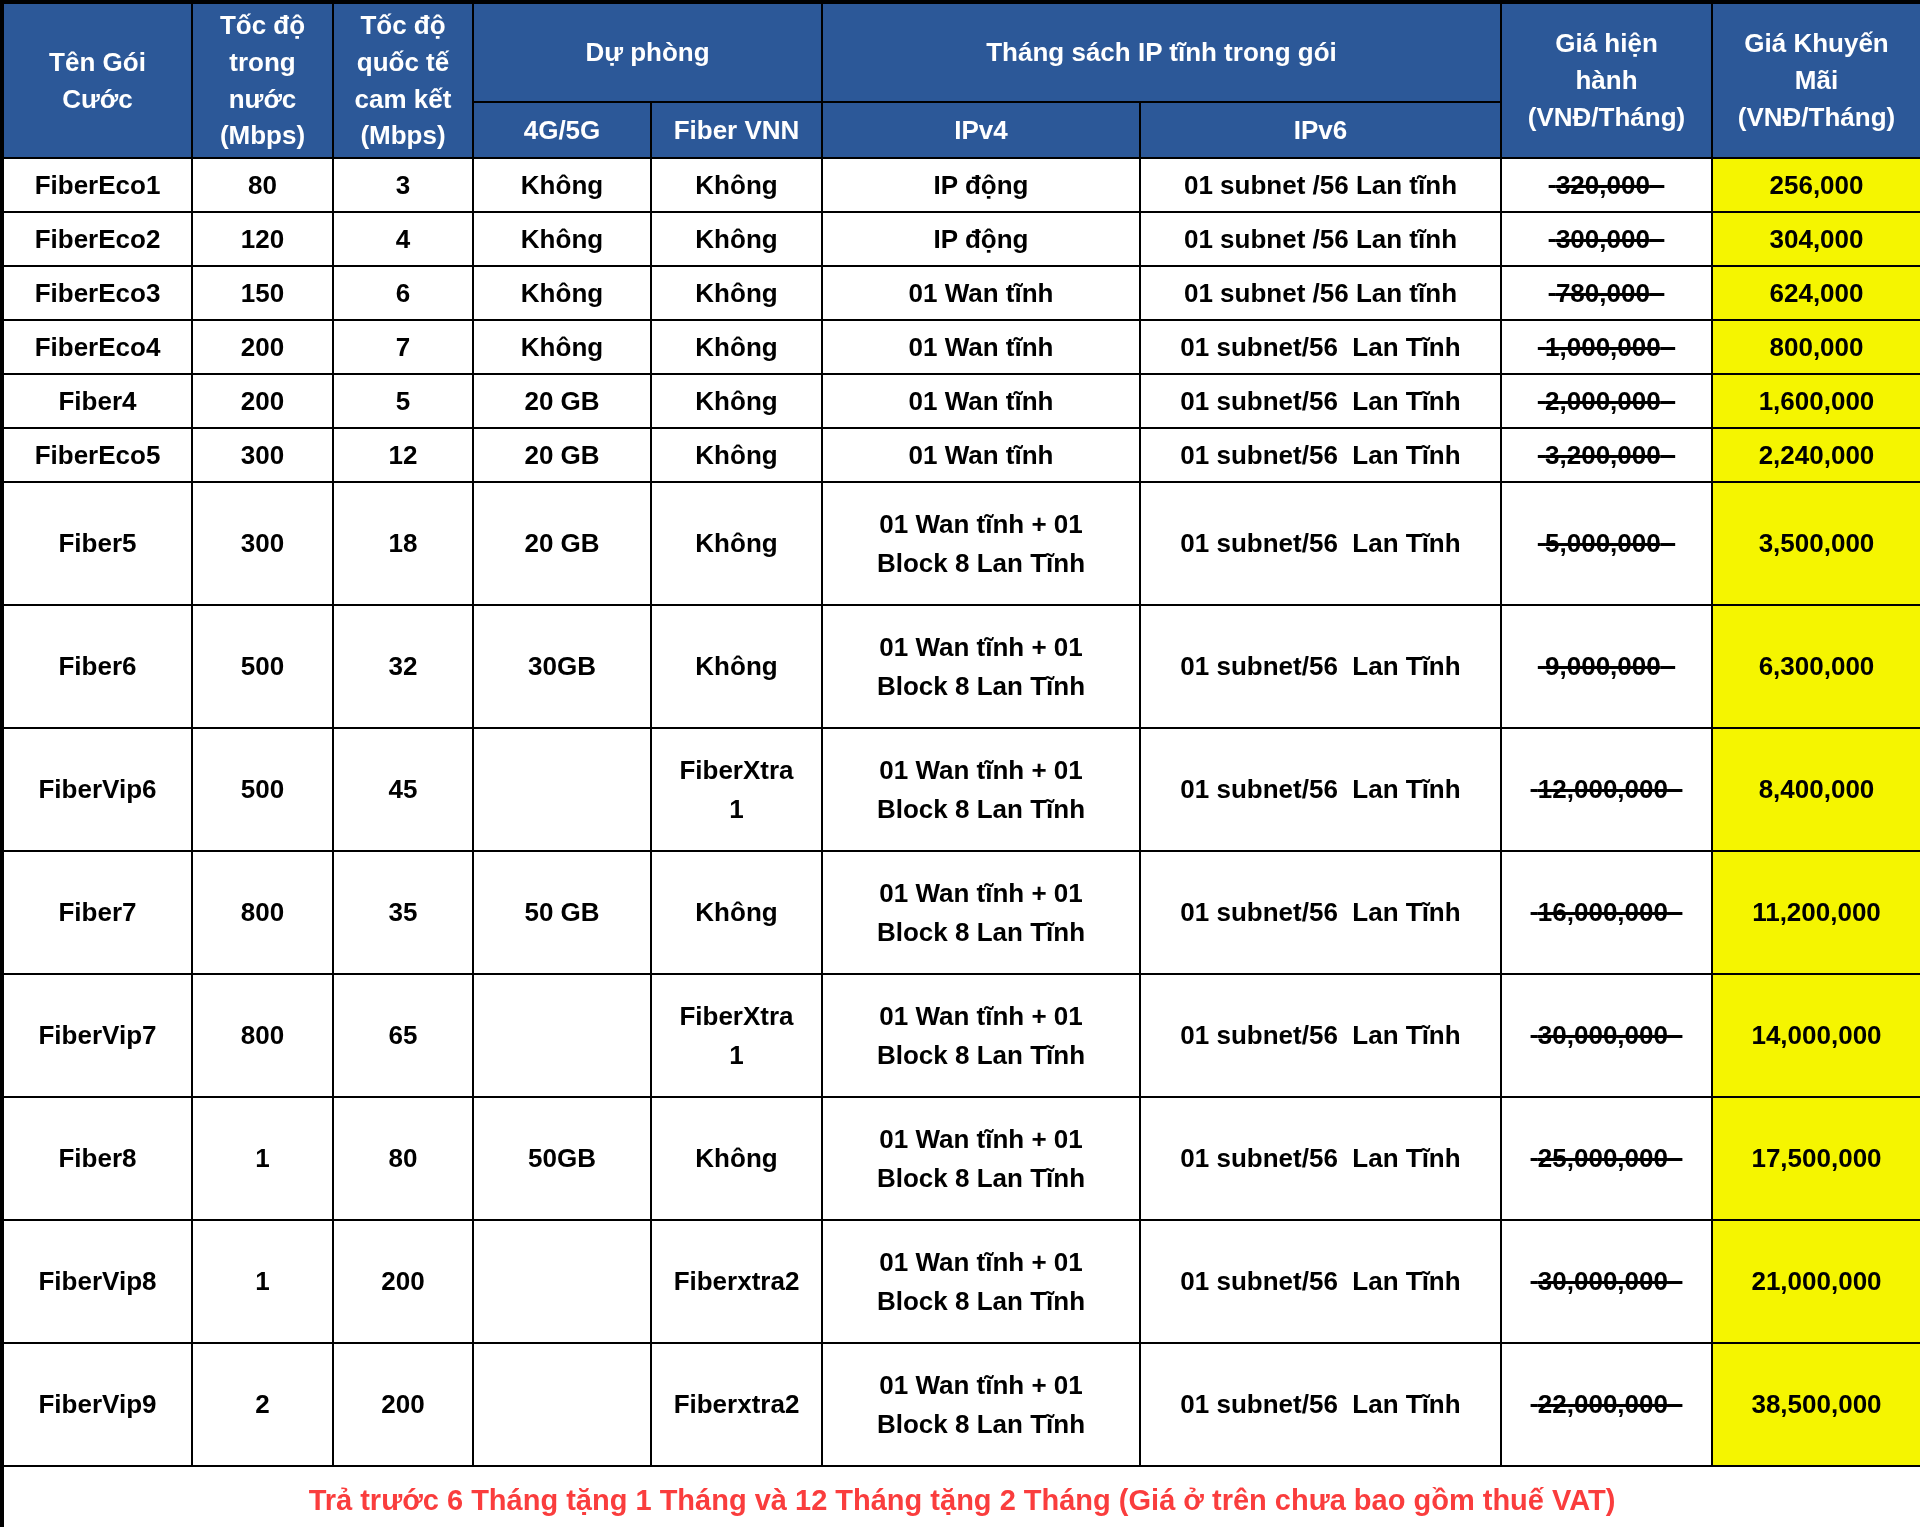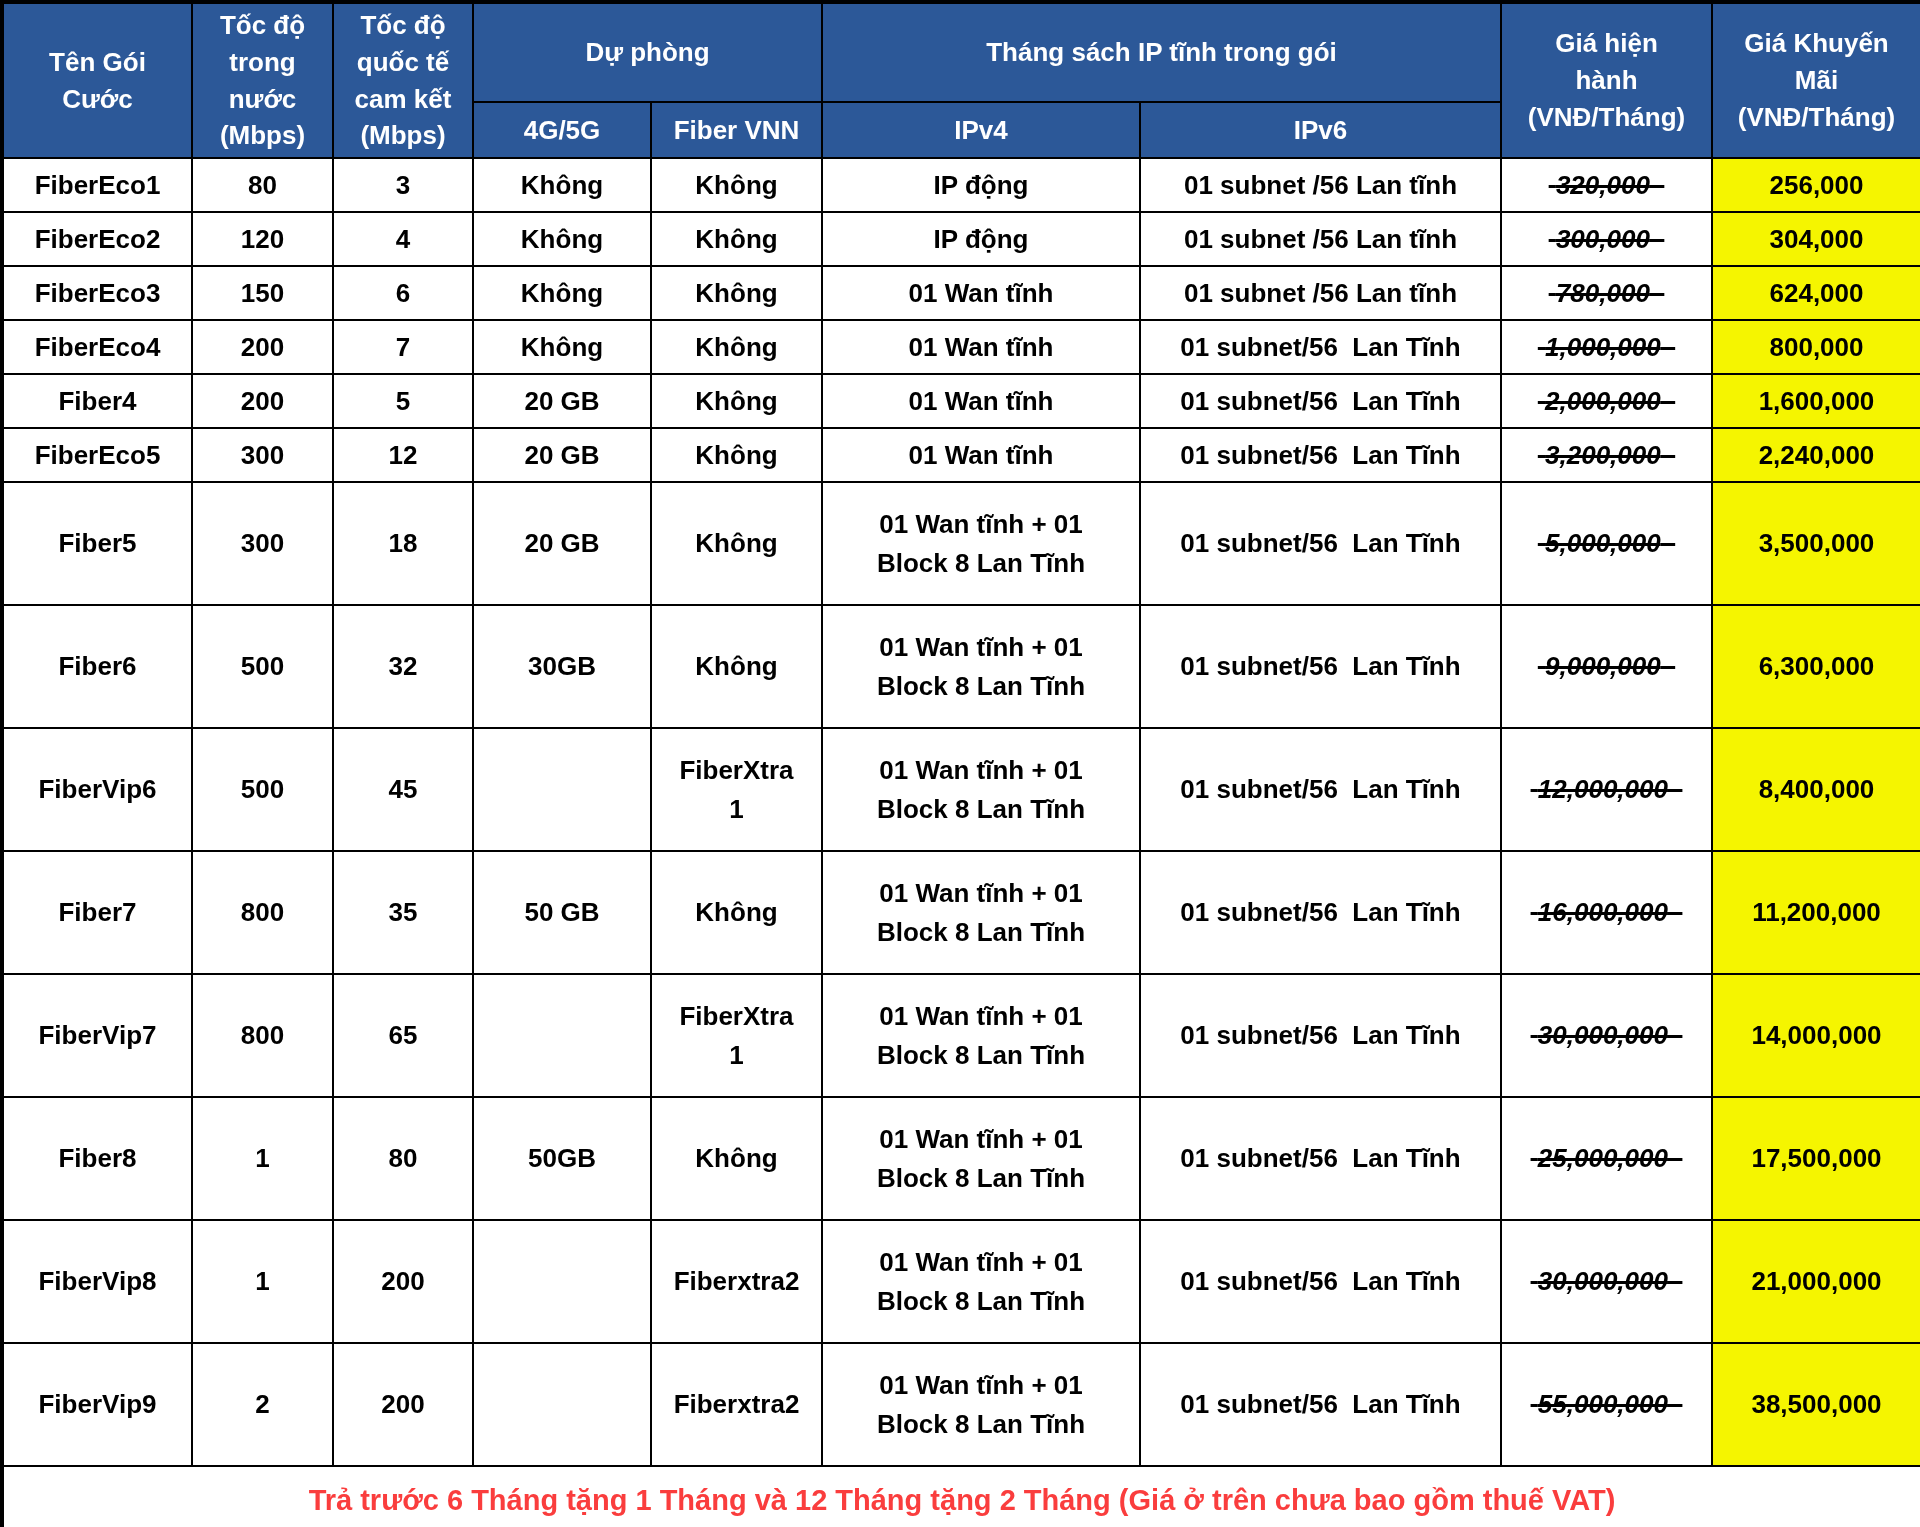--- a/index.html
+++ b/index.html
@@ -38,21 +38,20 @@
     font-size:26px;
   }
   tr.h-main{height:100px;}
   tr.h-sub{height:56px;}
   tr.r-short{height:54px;}
   tr.r-tall{height:123px;}
   td.c-price .strike{
     text-decoration:line-through;
     text-decoration-thickness:3px;
     text-decoration-color:var(--body-text);
-    font-style:italic;
   }
   td.c-price .strike::before{content:"\00a0";}
   td.c-price .strike::after{content:"\00a0\00a0";}
   td.c-promo{background:var(--promo-bg);}
   tr.foot-row td{
     height:63px;
     color:var(--note-red);
     font-size:29px;
     font-weight:700;
     line-height:1.2;
@@ -256,21 +255,21 @@
       </tr>
       <tr class="r-tall">
         <td class="c-name">FiberVip9</td>
         <td class="c-num">2</td>
         <td class="c-num">200</td>
         <td class="c-backup"></td>
         <td class="c-vnn">Fiberxtra2</td>
         <td class="c-ipv4">01 Wan tĩnh + 01
 Block 8 Lan Tĩnh</td>
         <td class="c-ipv6">01 subnet/56  Lan Tĩnh</td>
-        <td class="c-price"><span class="strike">55,000,000</span></td>
+        <td class="c-price"><span class="strike">22,000,000</span></td>
         <td class="c-promo">38,500,000</td>
       </tr>
     </tbody>
   <tfoot>
     <tr class="foot-row">
       <td colspan="9">Trả trước 6 Tháng tặng 1 Tháng và 12 Tháng tặng 2 Tháng (Giá ở trên chưa bao gồm thuế VAT)</td>
     </tr>
   </tfoot>
 </table>
 

